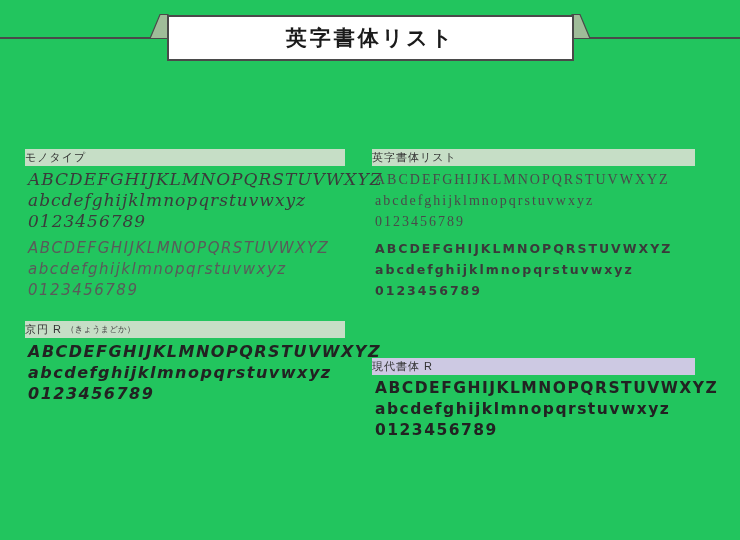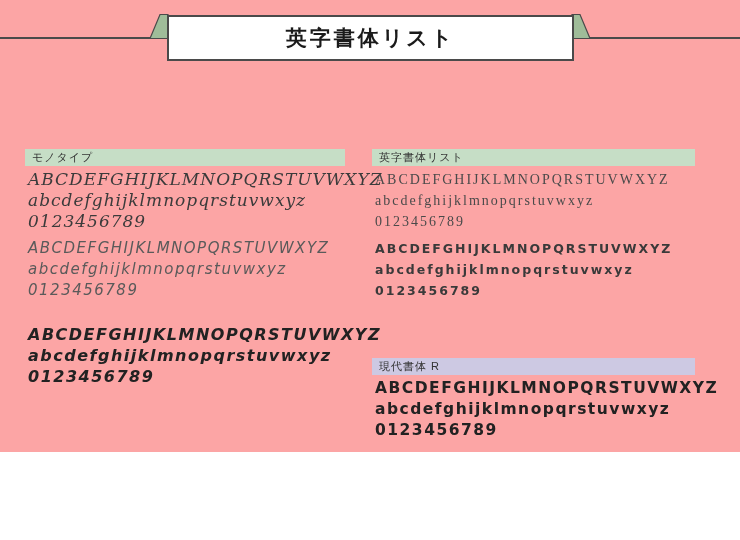--- a/index.html
+++ b/index.html
@@ -1,19 +1,19 @@
 <!DOCTYPE html>
 <html><head>
 <meta charset="utf-8">
 <style>
   * { box-sizing: border-box; margin: 0; padding: 0; }
   html, body { width: 740px; height: 540px; background: #ffffff; }
   body { font-family: "Liberation Sans", sans-serif; position: relative; overflow: hidden; }
 
-  .page { position: relative; width: 740px; height: 452px; background: #fca5a5; }
+  .page { position: relative; width: 740px; height: 540px; background: #22c55e; }
 
   
   .top-rule {
     position: absolute; left: 0; top: 37px; width: 740px; height: 2px;
     background: #4a4a4a; z-index: 1;
   }
   .ribbon { position: absolute; top: 13px; z-index: 2; }
   .ribbon.left  { left: 149px; }
   .ribbon.right { left: 571px; }
   .title-box {
@@ -29,21 +29,20 @@
   .sections {
     position: absolute; left: 25px; top: 149px;
     display: grid;
     grid-template-columns: 320px 323px;
     column-gap: 27px;
     grid-auto-rows: 86px;
   }
   .section { position: relative; }
   .bar {
     height: 17px; display: flex; align-items: center;
-    padding-left: 7px;
   }
   .bar .label { font-size: 11px; color: #333333; letter-spacing: 1px; }
   .bar .note  { font-size: 8.5px; color: #444444; margin-left: 4px; letter-spacing: 0; }
   .samples { padding: 3px 0 0 3px; }
   .samples div { line-height: 21px; white-space: nowrap; }
 
   
   .f-monotype div {
     font-family: "DejaVu Serif", serif; font-style: italic;
     font-size: 17px; letter-spacing: 1px; color: #3b3b3b;
@@ -125,20 +124,24 @@
 
     <div class="section">
       <div class="samples f-moe">
         <div>ABCDEFGHIJKLMNOPQRSTUVWXYZ</div>
         <div>abcdefghijklmnopqrstuvwxyz</div>
         <div>0123456789</div>
       </div>
     </div>
 
     <div class="section">
+      <div class="bar" style="background-color: rgb(198, 222, 198);">
+        <span class="label">京円 R</span>
+        <span class="note">（きょうまどか）</span>
+      </div>
       <div class="samples f-kyoen">
         <div>ABCDEFGHIJKLMNOPQRSTUVWXYZ</div>
         <div>abcdefghijklmnopqrstuvwxyz</div>
         <div>0123456789</div>
       </div>
     </div>
 
     <div class="section">
       <div class="bar" style="background-color: rgb(205, 201, 227); margin-top: 37px;">
         <span class="label">現代書体 R</span>

